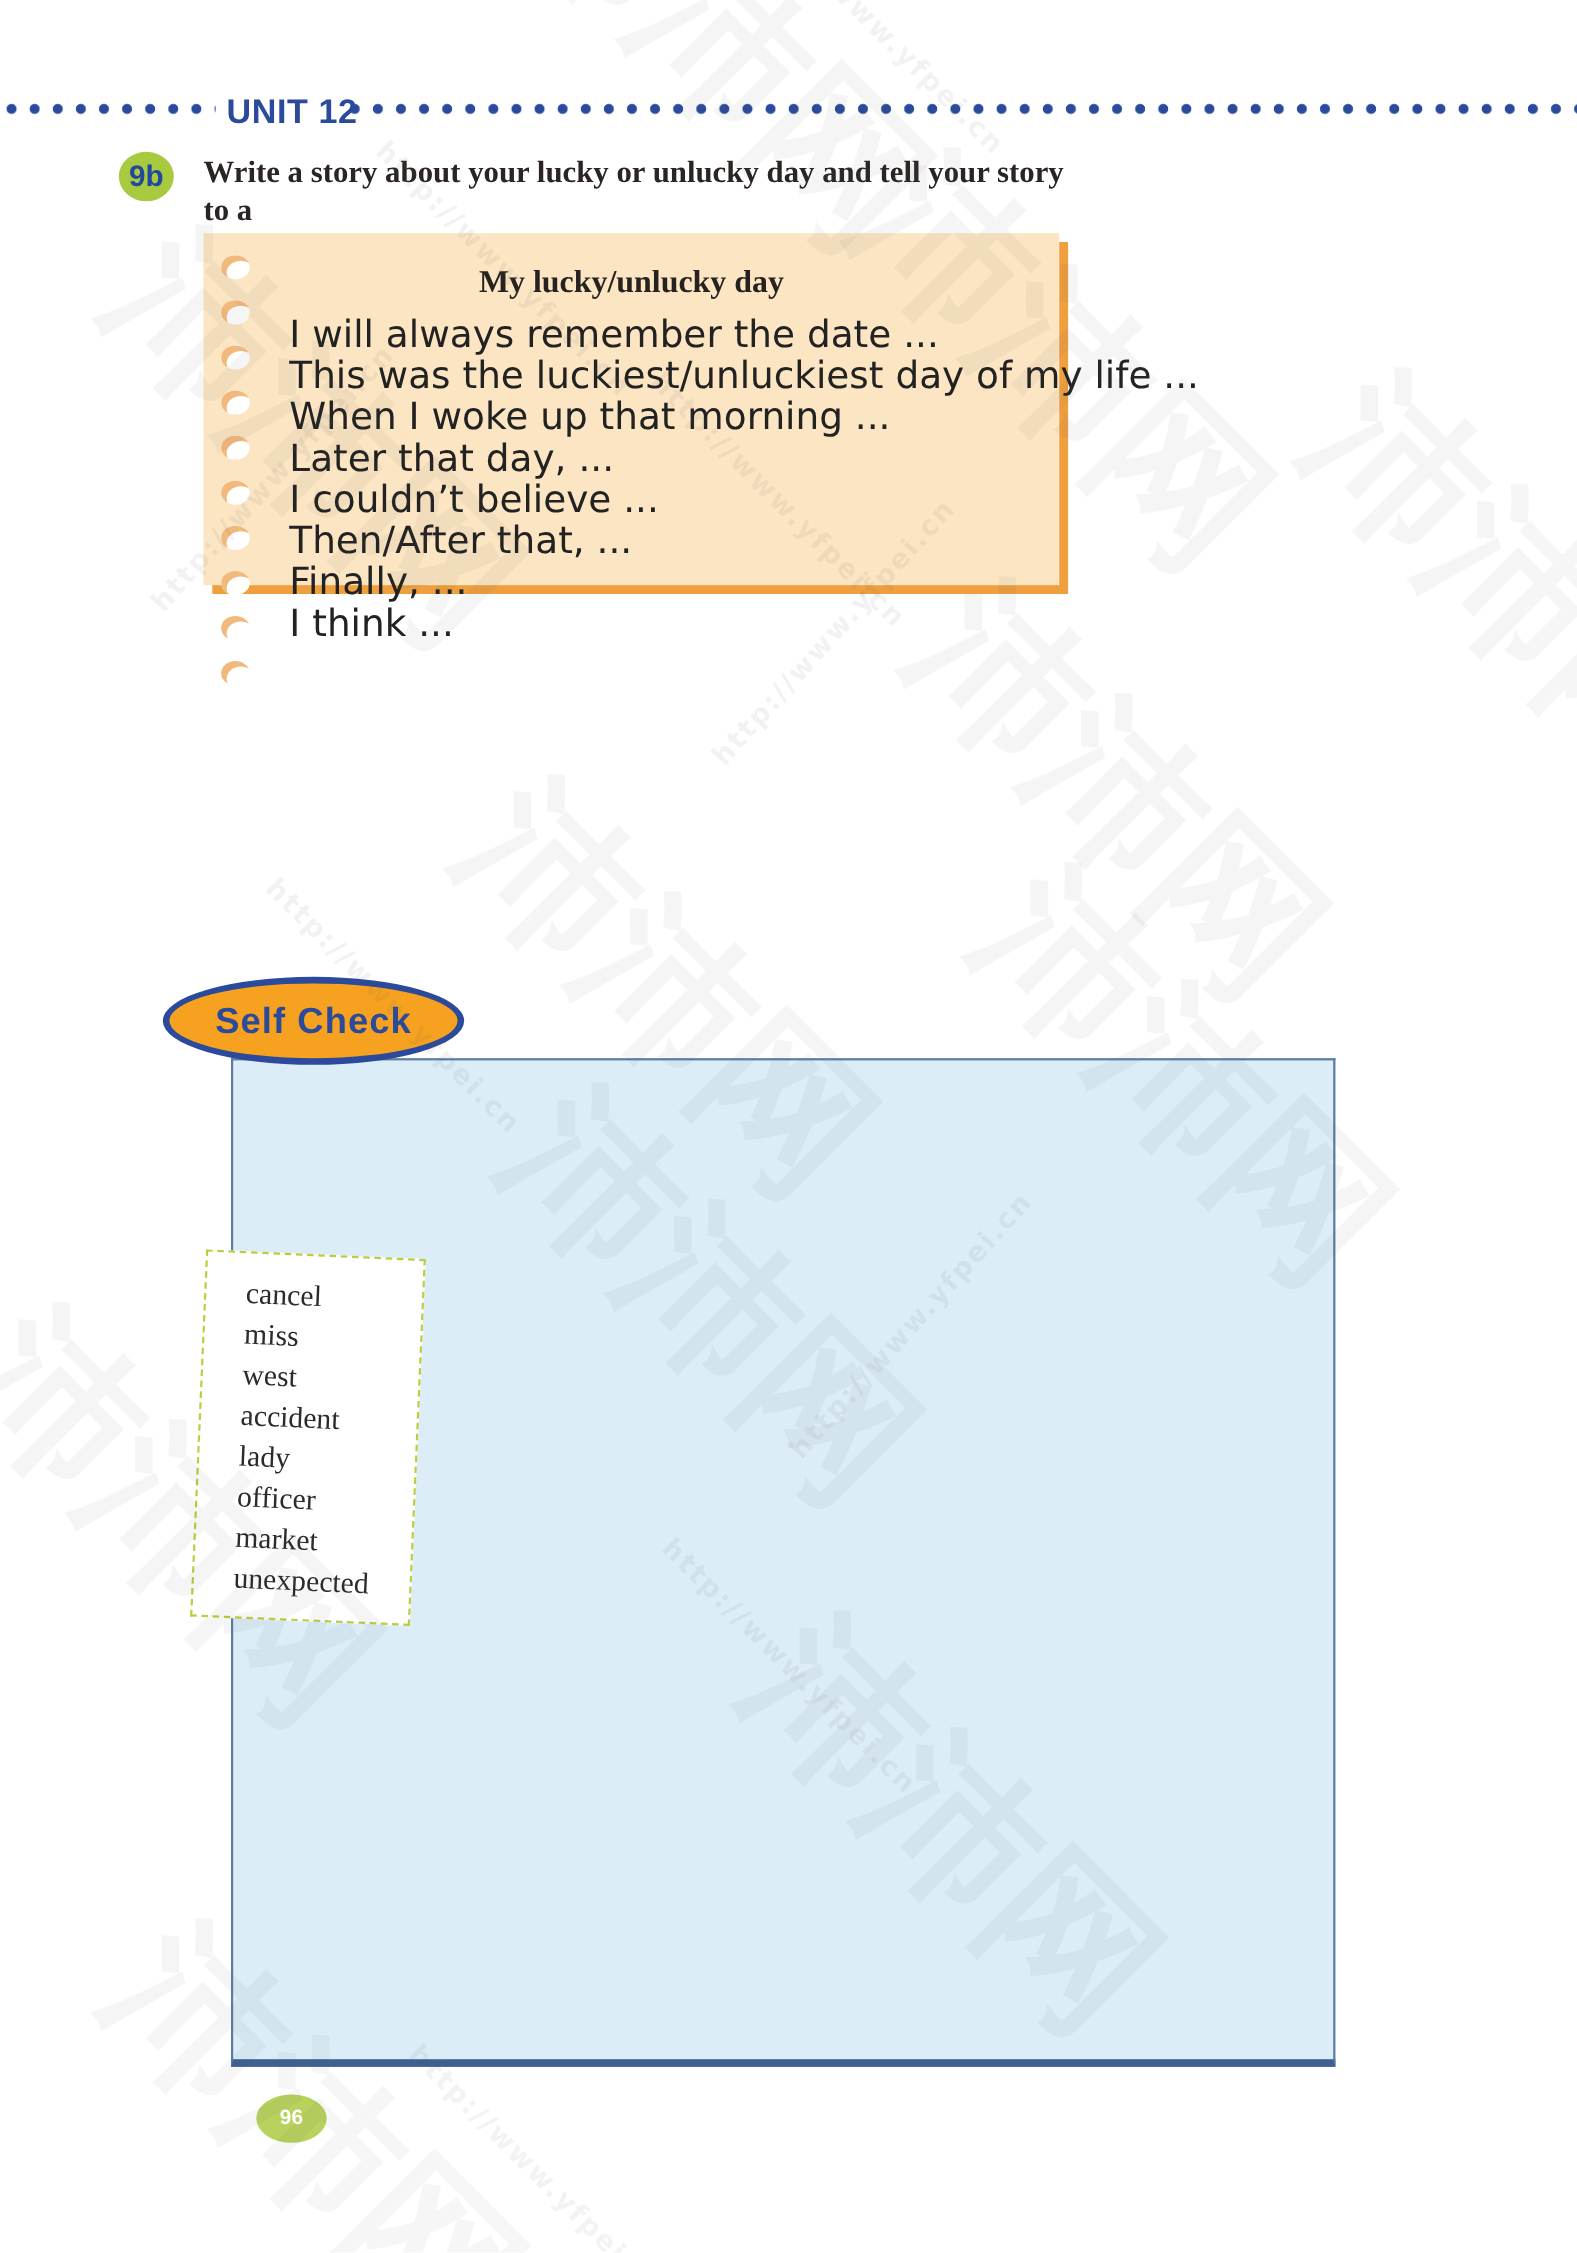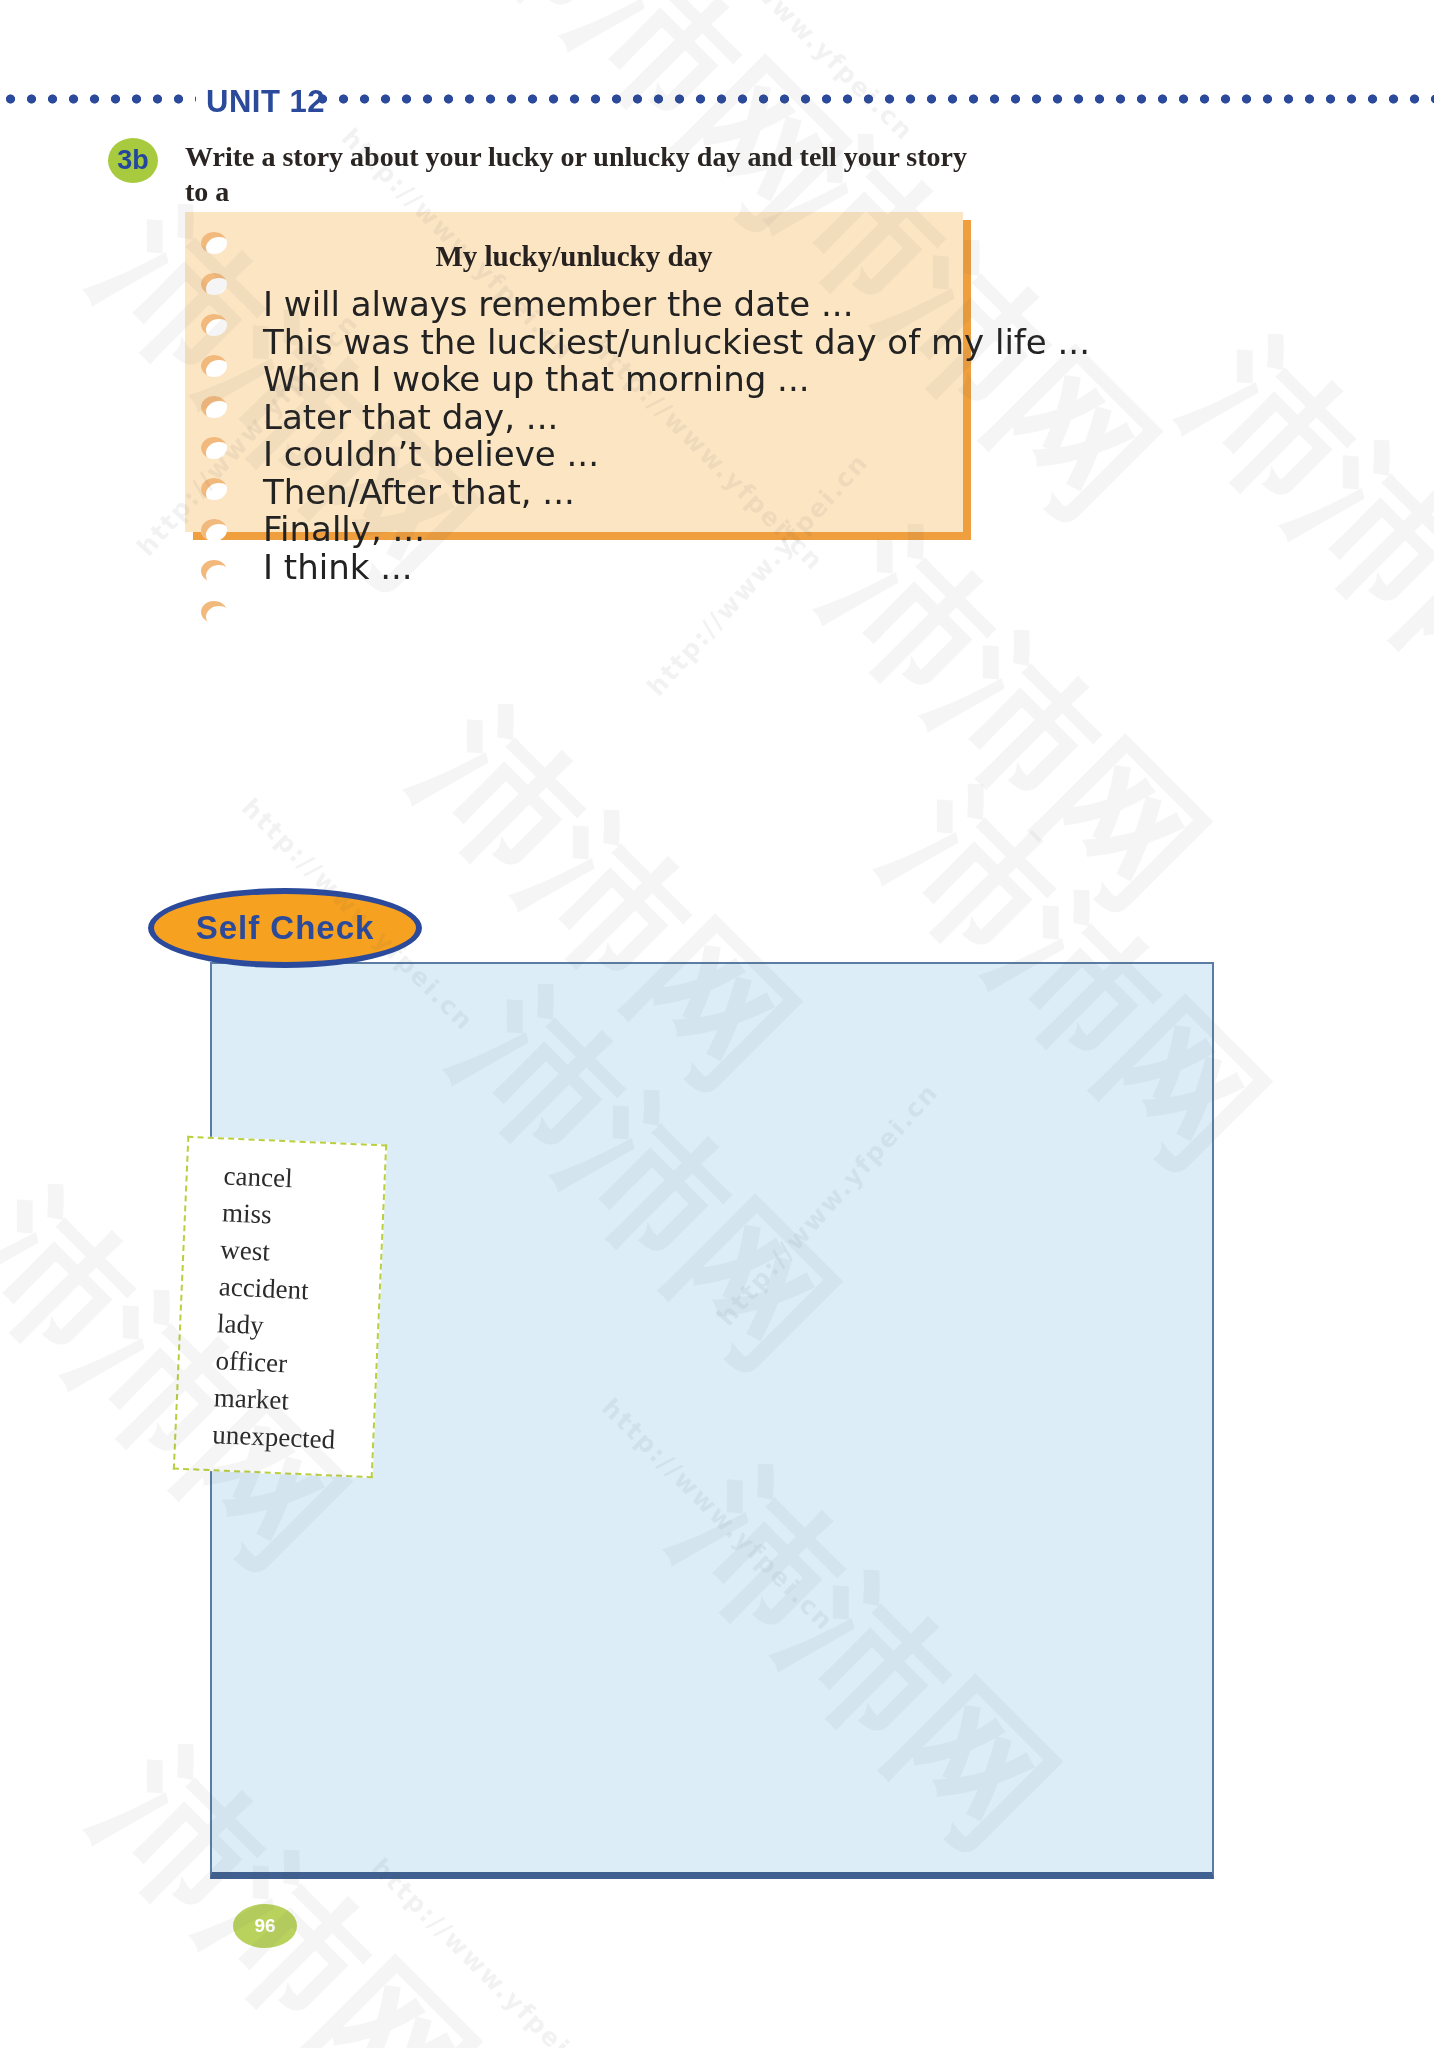--- a/index.html
+++ b/index.html
@@ -88,21 +88,21 @@
   <span class="wm wm-cn" style="left:-70px;top:1280px;transform:rotate(45deg);">沛沛网</span>
   <span class="wm wm-cn" style="left:640px;top:1560px;transform:rotate(45deg);">沛沛网</span>
   <span class="wm wm-url" style="left:560px;top:1500px;transform:rotate(45deg);">http://www.yfpei.cn</span>
   <span class="wm wm-cn" style="left:60px;top:1840px;transform:rotate(45deg);">沛沛网</span>
   <span class="wm wm-url" style="left:330px;top:1960px;transform:rotate(45deg);">http://www.yfpei.cn</span>
 
   <div class="abs dots" style="left:0;top:93px;width:196px;"></div>
   <div class="abs unit-label" style="left:206px;top:84px;">UNIT 12</div>
   <div class="abs dots" style="left:312px;top:93px;width:1122px;"></div>
 
-  <div class="abs badge-3b" style="left:108px;top:138px;">3b</div>
+  <div class="abs badge-3b" style="left:108px;top:138px;">9b</div>
   <div class="abs instr-3b" style="left:185px;top:139px;">Write a story about your lucky or unlucky day and tell your story to a
 partner or the class.</div>
 
   <div class="abs notepad" style="left:185px;top:212px;">
     <div class="hole" style="top:20px;"></div>
     <div class="hole" style="top:61px;"></div>
     <div class="hole" style="top:102px;"></div>
     <div class="hole" style="top:143px;"></div>
     <div class="hole" style="top:184px;"></div>
     <div class="hole" style="top:225px;"></div>

